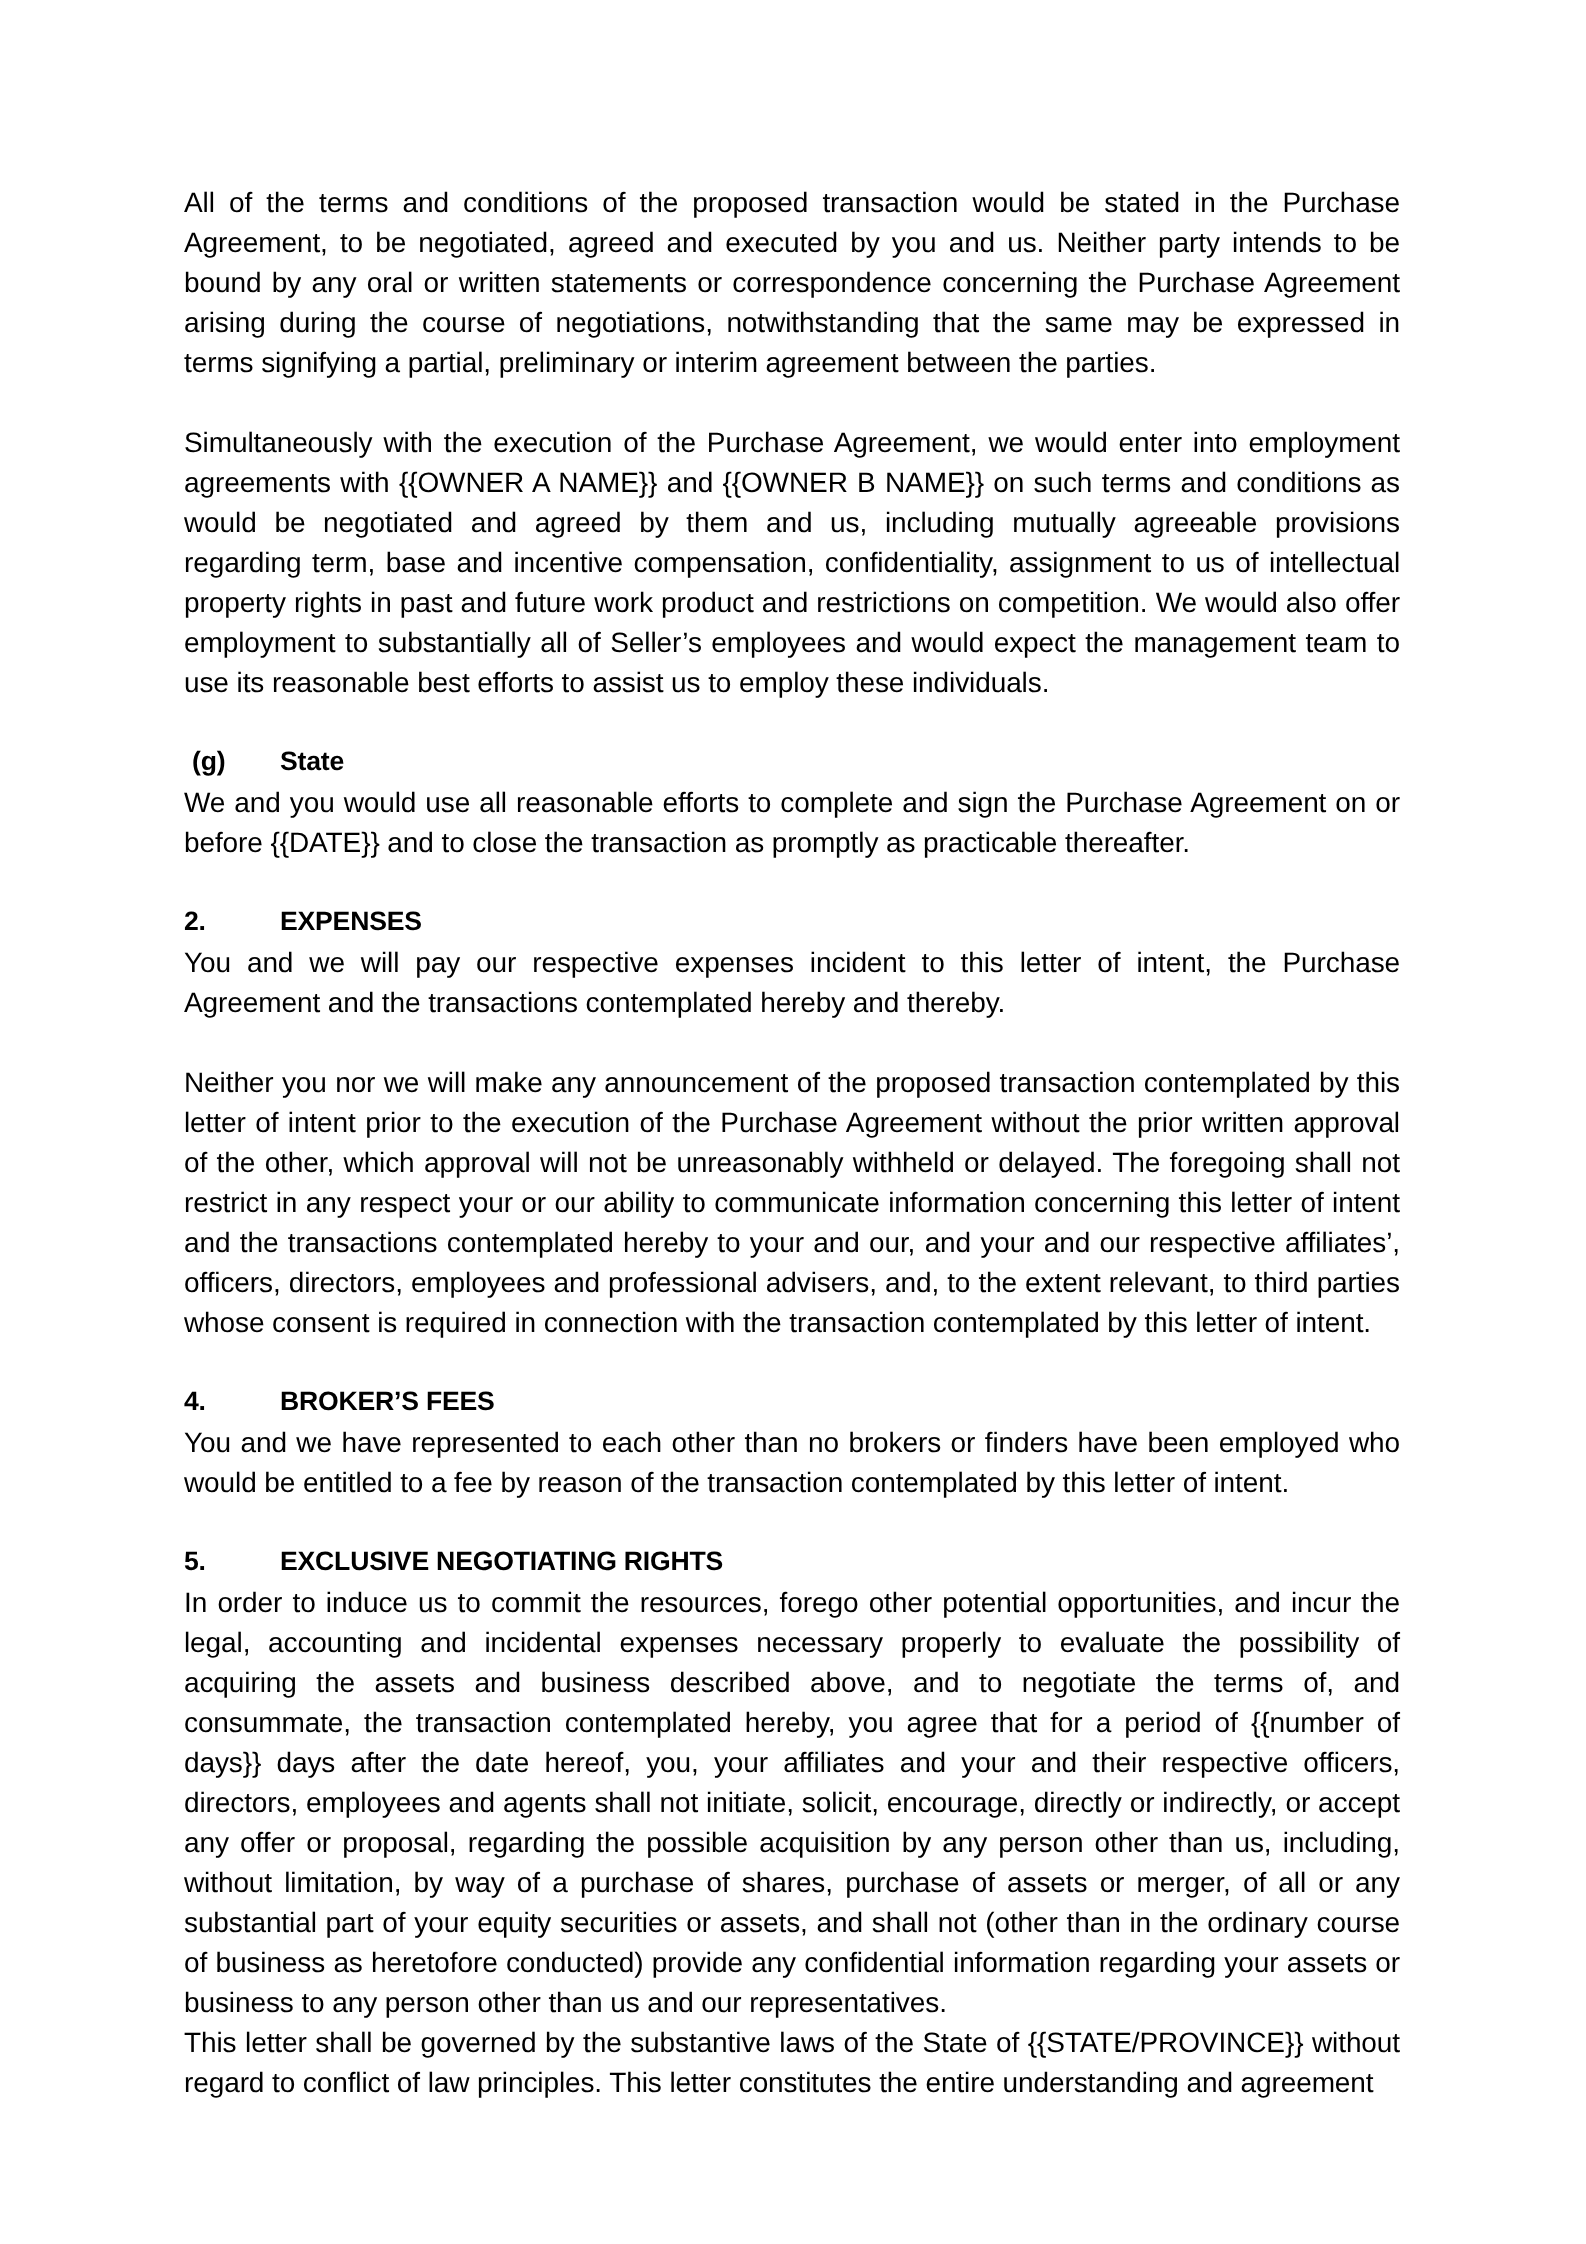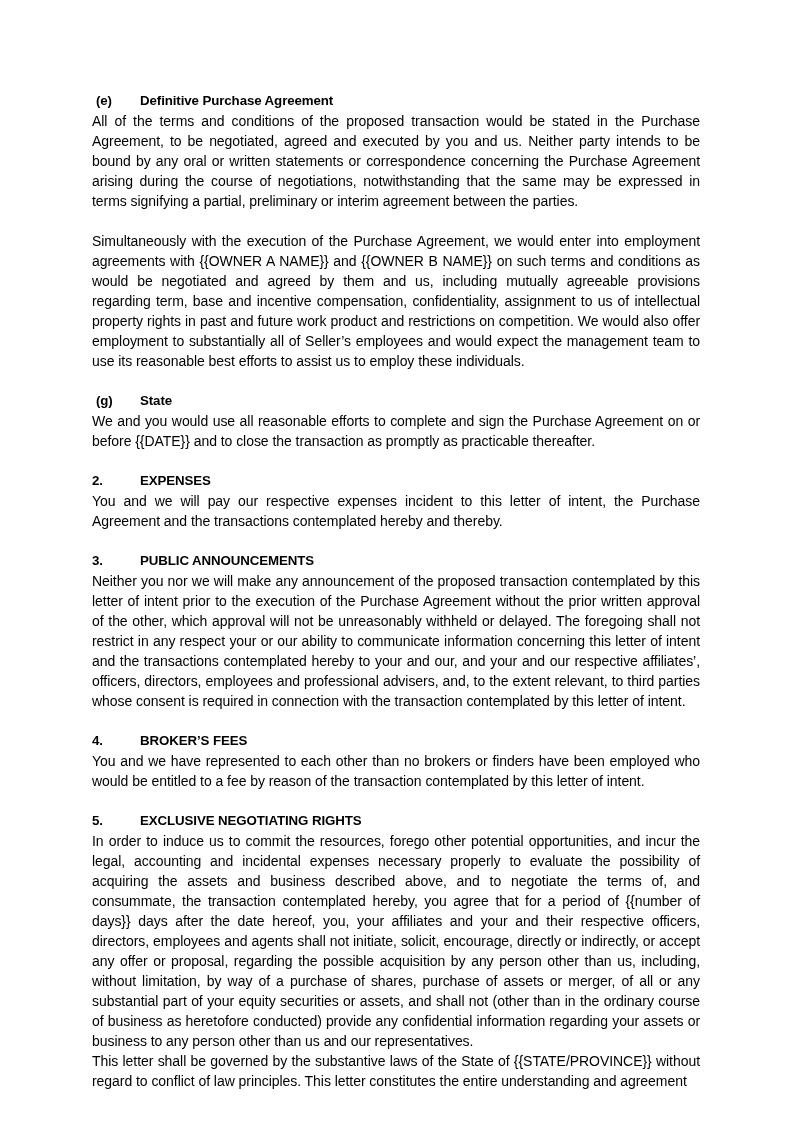--- a/index.html
+++ b/index.html
@@ -64,32 +64,30 @@
     height: 20px;
     line-height: 20px;
     font-size: 13.3px;
   }
 </style>
 </head>
 <body>
 
 <div class="page">
   <div class="doc-body" id="doc-body">
-      <div class="heading lettered"><span class="marker">(e)</span><span class="label">Definitive Purchase Agreement</span></div>
       <p class="para">All of the terms and conditions of the proposed transaction would be stated in the Purchase Agreement, to be negotiated, agreed and executed by you and us. Neither party intends to be bound by any oral or written statements or correspondence concerning the Purchase Agreement arising during the course of negotiations, notwithstanding that the same may be expressed in terms signifying a partial, preliminary or interim agreement between the parties.</p>
       <div class="gap">&nbsp;</div>
       <p class="para">Simultaneously with the execution of the Purchase Agreement, we would enter into employment agreements with {{OWNER A NAME}} and {{OWNER B NAME}} on such terms and conditions as would be negotiated and agreed by them and us, including mutually agreeable provisions regarding term, base and incentive compensation, confidentiality, assignment to us of intellectual property rights in past and future work product and restrictions on competition. We would also offer employment to substantially all of Seller’s employees and would expect the management team to use its reasonable best efforts to assist us to employ these individuals.</p>
       <div class="gap">&nbsp;</div>
       <div class="heading lettered"><span class="marker">(g)</span><span class="label">State</span></div>
       <p class="para">We and you would use all reasonable efforts to complete and sign the Purchase Agreement on or before {{DATE}} and to close the transaction as promptly as practicable thereafter.</p>
       <div class="gap">&nbsp;</div>
       <div class="heading numbered"><span class="marker">2.</span><span class="label">EXPENSES</span></div>
       <p class="para">You and we will pay our respective expenses incident to this letter of intent, the Purchase Agreement and the transactions contemplated hereby and thereby.</p>
       <div class="gap">&nbsp;</div>
-      <div class="heading numbered"><span class="marker">3.</span><span class="label">PUBLIC ANNOUNCEMENTS</span></div>
       <p class="para">Neither you nor we will make any announcement of the proposed transaction contemplated by this letter of intent prior to the execution of the Purchase Agreement without the prior written approval of the other, which approval will not be unreasonably withheld or delayed. The foregoing shall not restrict in any respect your or our ability to communicate information concerning this letter of intent and the transactions contemplated hereby to your and our, and your and our respective affiliates’, officers, directors, employees and professional advisers, and, to the extent relevant, to third parties whose consent is required in connection with the transaction contemplated by this letter of intent.</p>
       <div class="gap">&nbsp;</div>
       <div class="heading numbered"><span class="marker">4.</span><span class="label">BROKER’S FEES</span></div>
       <p class="para">You and we have represented to each other than no brokers or finders have been employed who would be entitled to a fee by reason of the transaction contemplated by this letter of intent.</p>
       <div class="gap">&nbsp;</div>
       <div class="heading numbered"><span class="marker">5.</span><span class="label">EXCLUSIVE NEGOTIATING RIGHTS</span></div>
       <p class="para">In order to induce us to commit the resources, forego other potential opportunities, and incur the legal, accounting and incidental expenses necessary properly to evaluate the possibility of acquiring the assets and business described above, and to negotiate the terms of, and consummate, the transaction contemplated hereby, you agree that for a period of {{number of days}} days after the date hereof, you, your affiliates and your and their respective officers, directors, employees and agents shall not initiate, solicit, encourage, directly or indirectly, or accept any offer or proposal, regarding the possible acquisition by any person other than us, including, without limitation, by way of a purchase of shares, purchase of assets or merger, of all or any substantial part of your equity securities or assets, and shall not (other than in the ordinary course of business as heretofore conducted) provide any confidential information regarding your assets or business to any person other than us and our representatives.</p>
       <p class="para">This letter shall be governed by the substantive laws of the State of {{STATE/PROVINCE}} without regard to conflict of law principles. This letter constitutes the entire understanding and agreement</p>
     </div>
 </div>

